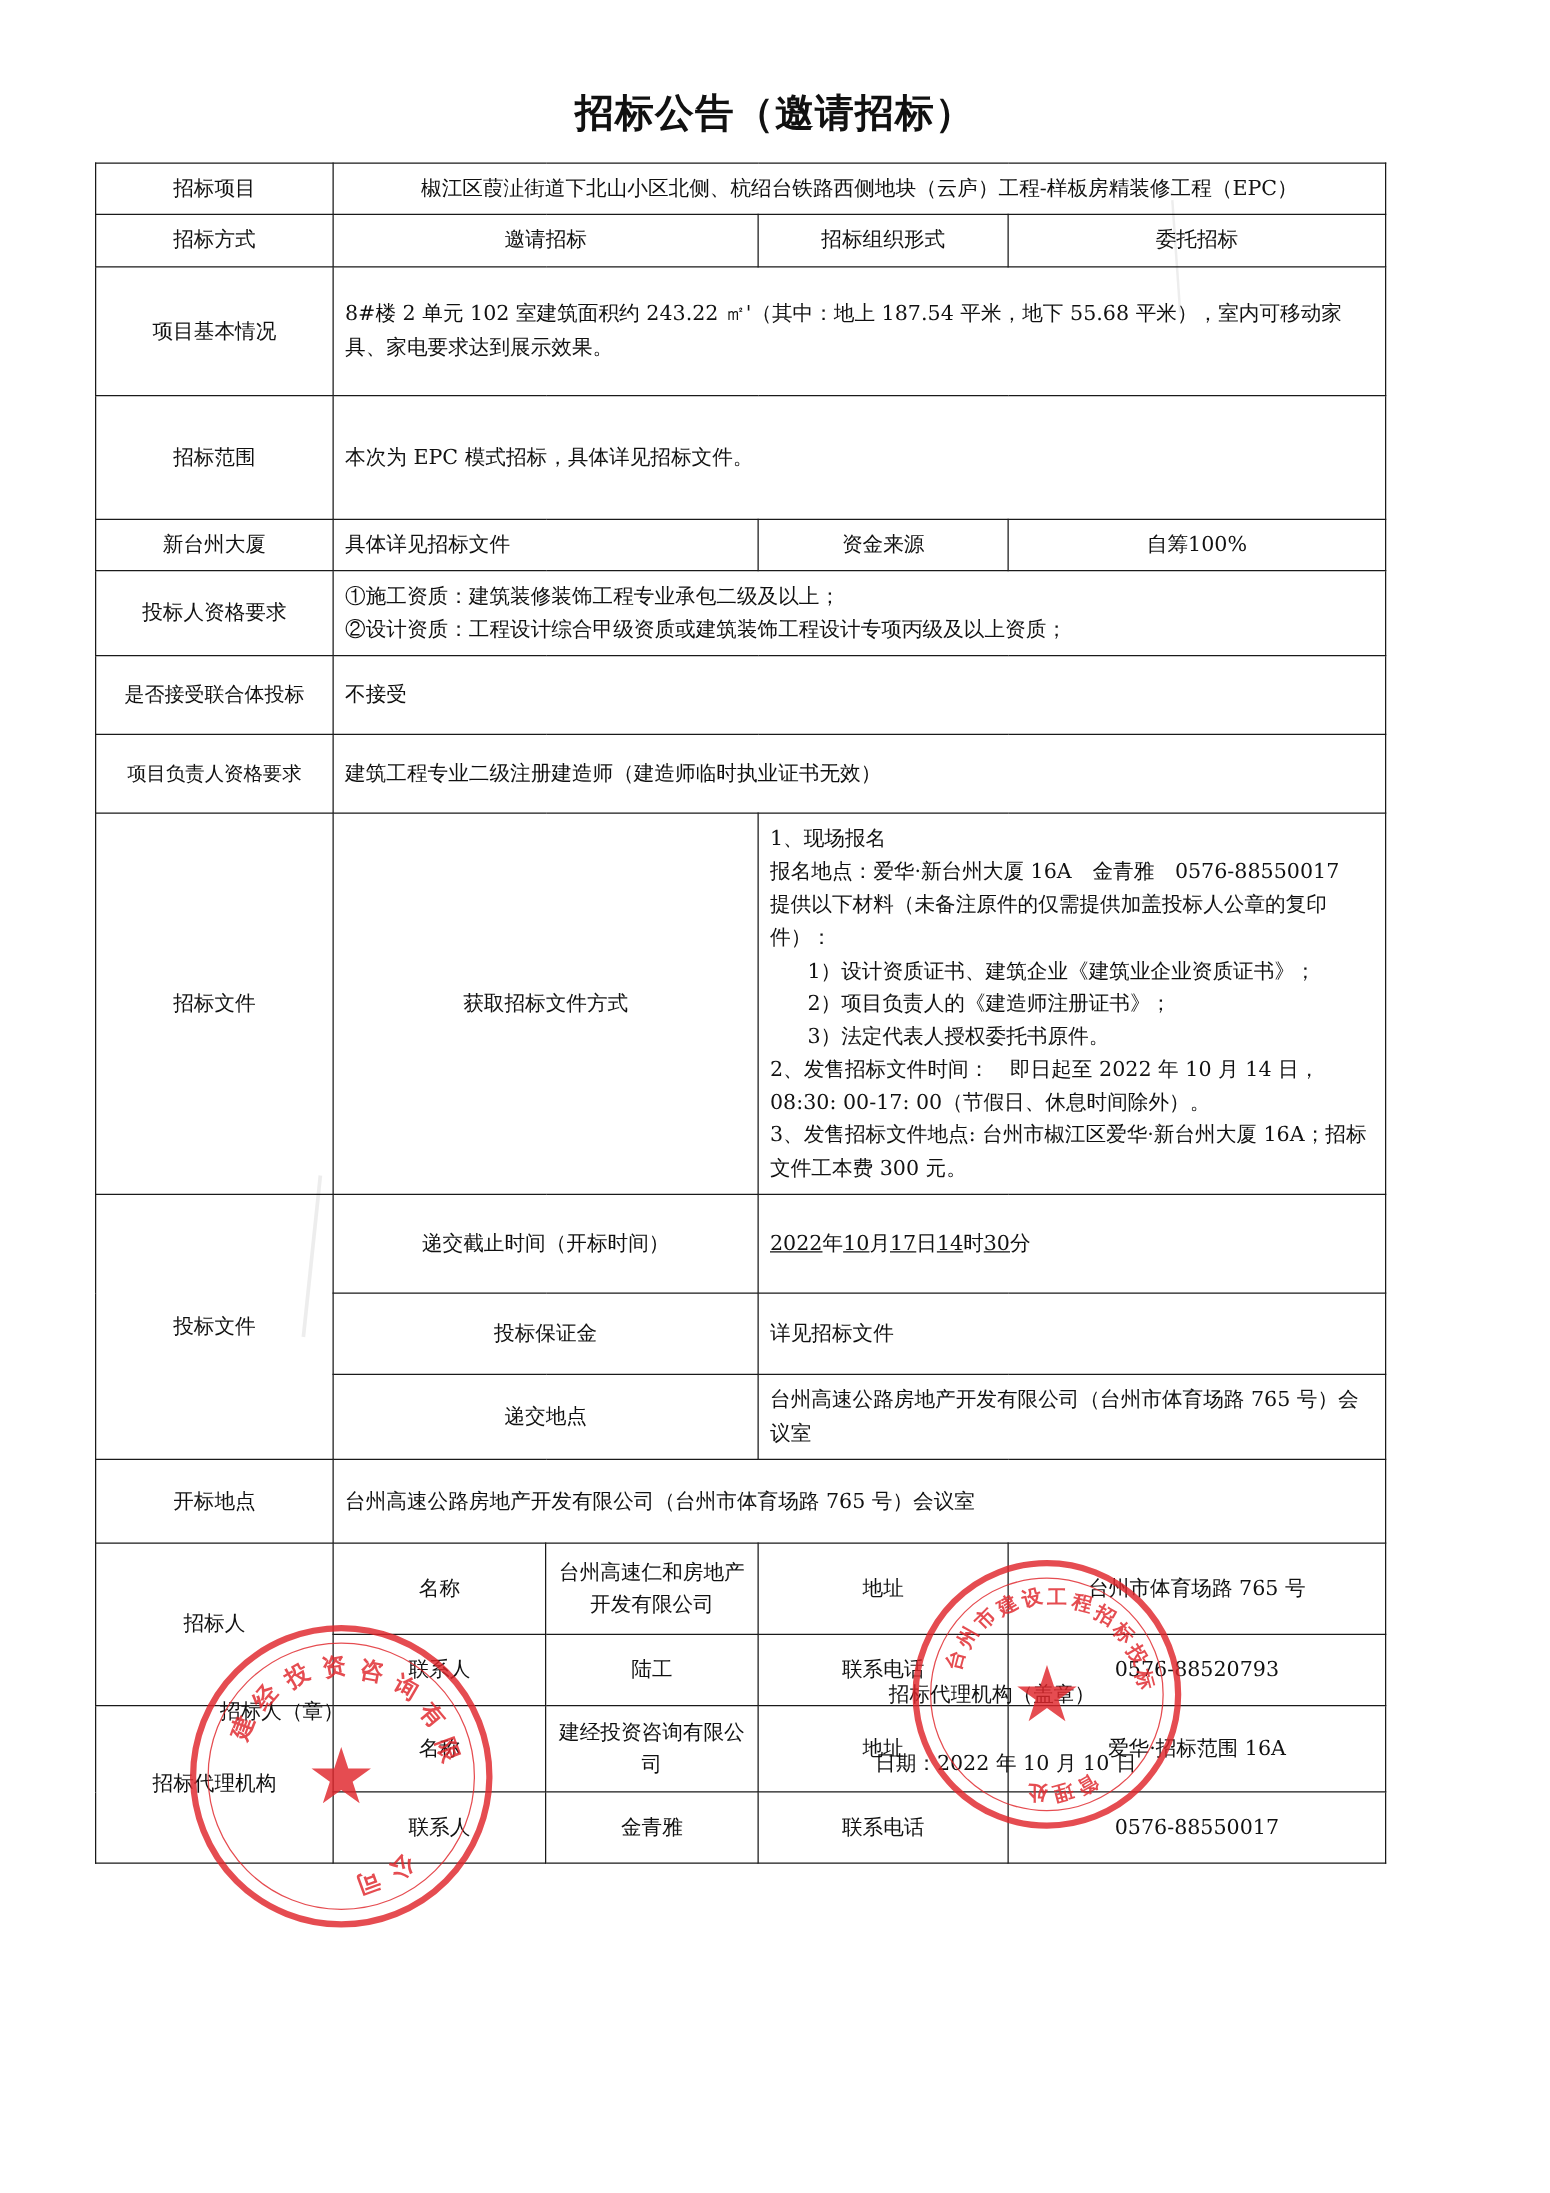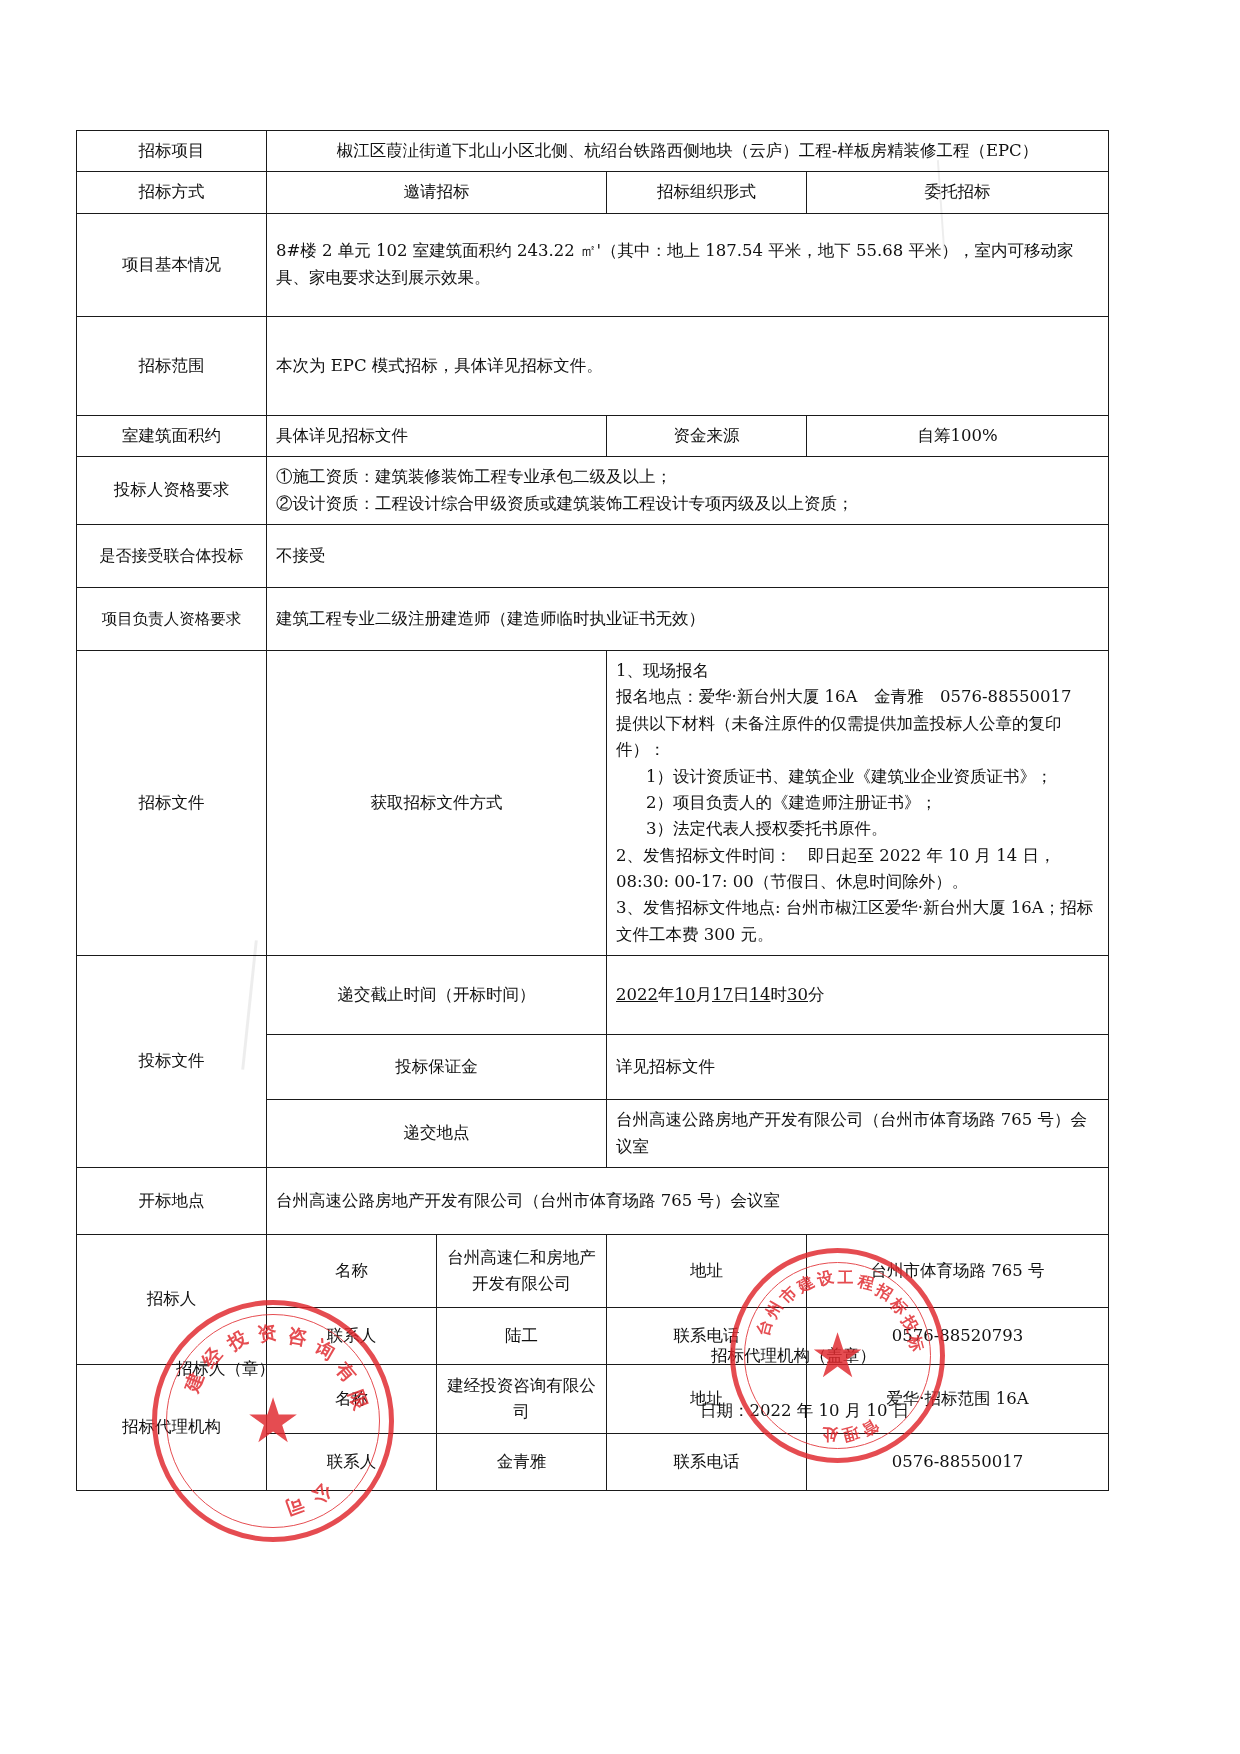--- a/index.html
+++ b/index.html
@@ -114,20 +114,21 @@
   .crease {
     position: absolute;
     background: rgba(0,0,0,0.07);
   }
 </style>
 </head>
 <body>
 
 <div class="page">
 
+  <div class="doc-title">招标公告（邀请招标）</div>
 
   <table class="main">
     <colgroup>
       <col style="width:190px">
       <col style="width:170px">
       <col style="width:170px">
       <col style="width:200px">
       <col style="width:302px">
     </colgroup>
     <tbody>
@@ -148,21 +149,21 @@
         <td class="lbl">项目基本情况</td>
         <td colspan="4" class="cellpad" style="height:88px">8#楼 2 单元 102 室建筑面积约 243.22 ㎡'（其中：地上 187.54 平米，地下 55.68 平米），室内可移动家具、家电要求达到展示效果。</td>
       </tr>
 
       <tr>
         <td class="lbl">招标范围</td>
         <td colspan="4" class="cellpad" style="height:84px">本次为 EPC 模式招标，具体详见招标文件。</td>
       </tr>
 
       <tr>
-        <td class="lbl">室建筑面积约</td>
+        <td class="lbl">新台州大厦</td>
         <td colspan="2" class="cellpad">具体详见招标文件</td>
         <td class="ctr">资金来源</td>
         <td class="ctr">自筹100%</td>
       </tr>
 
       <tr>
         <td class="lbl">投标人资格要求</td>
         <td colspan="4" class="cellpad">
           <span class="blk">①施工资质：建筑装修装饰工程专业承包二级及以上；</span>
           <span class="blk">②设计资质：工程设计综合甲级资质或建筑装饰工程设计专项丙级及以上资质；</span>

